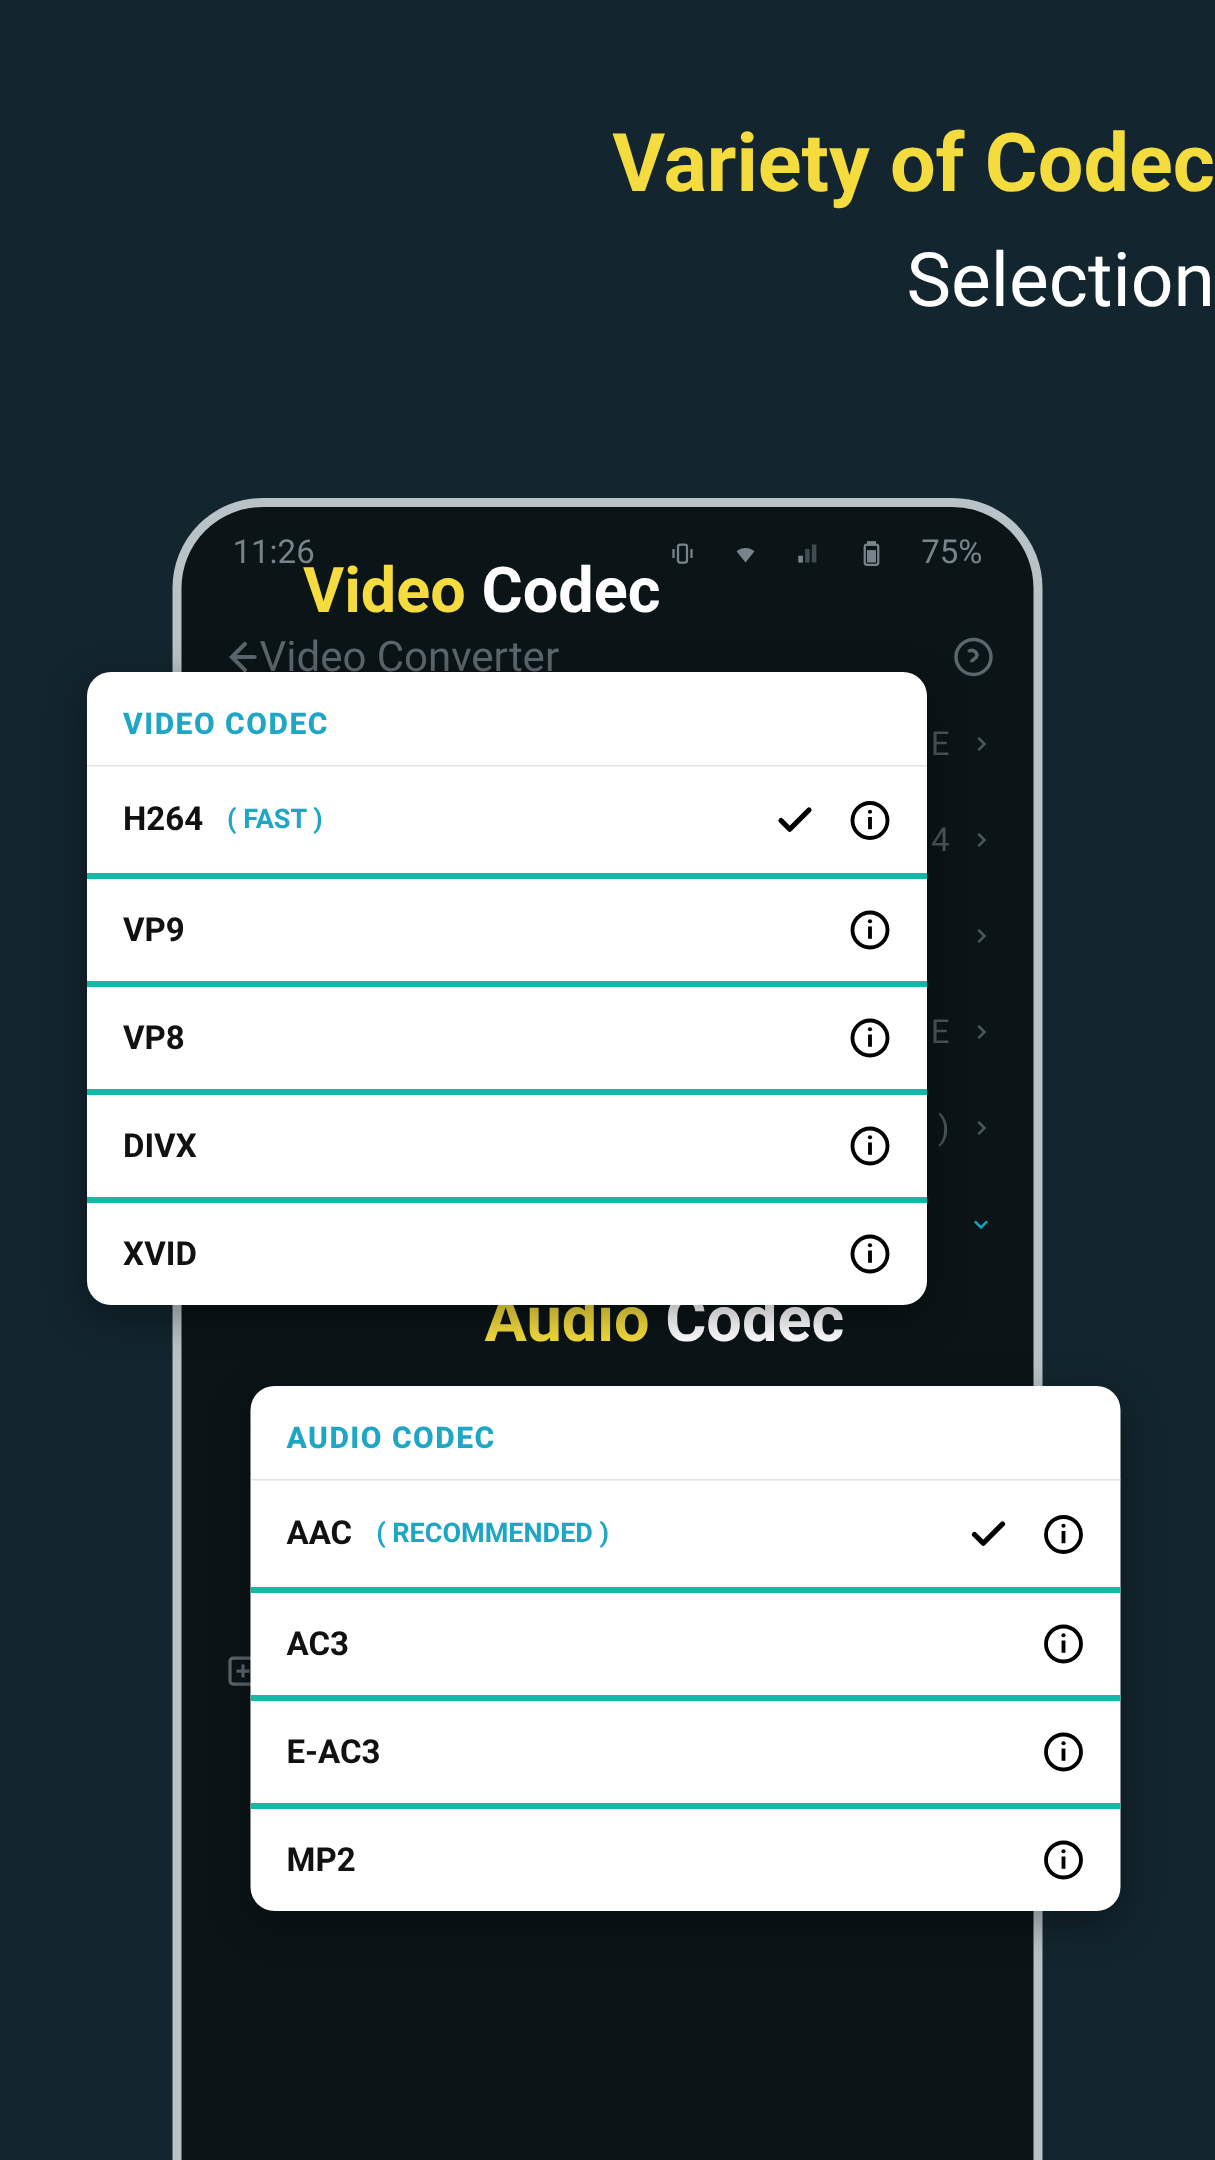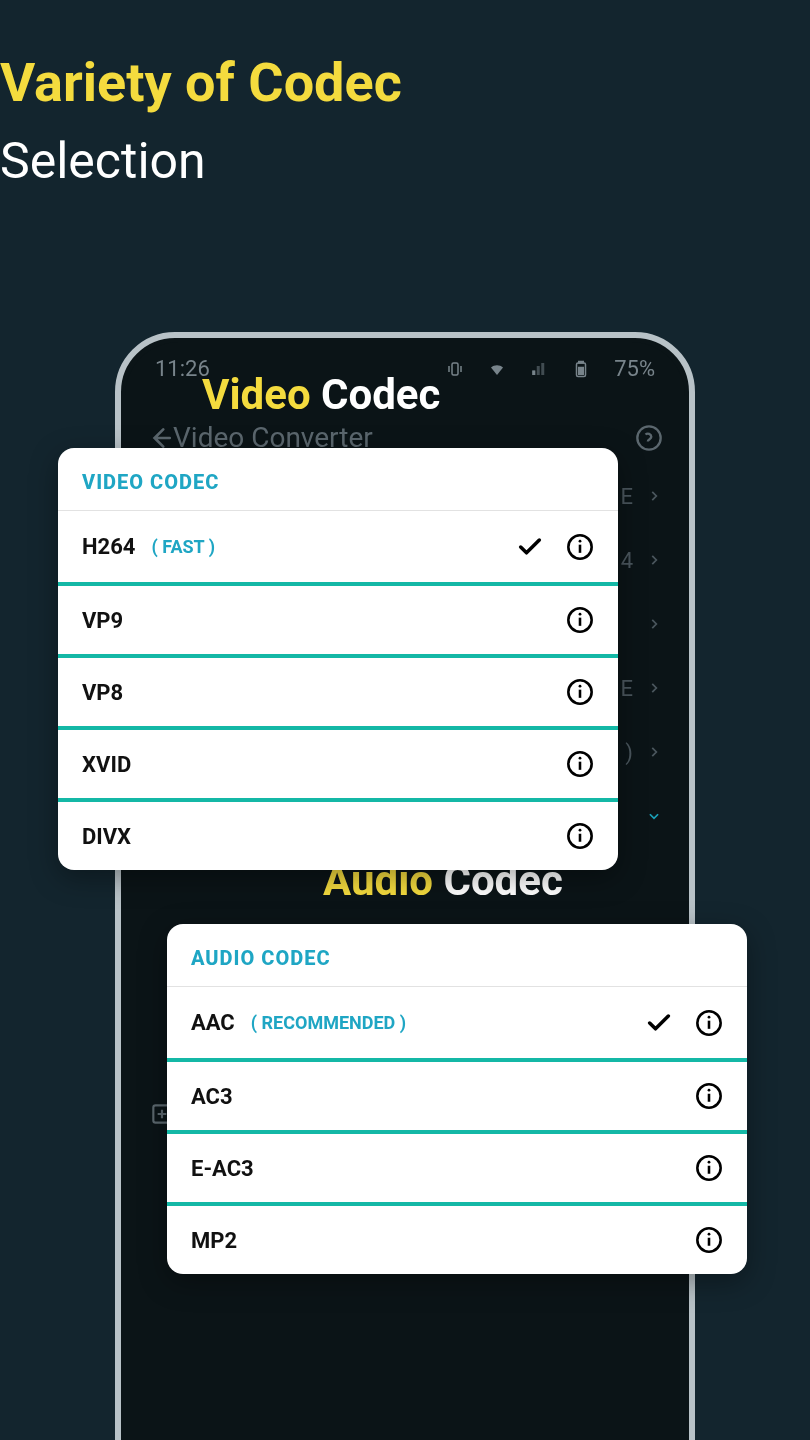--- a/index.html
+++ b/index.html
@@ -5,22 +5,22 @@
   * { margin: 0; padding: 0; box-sizing: border-box; }
   body {
     background: #13252e;
     width: 810px;
     height: 1440px;
     font-family: -apple-system, BlinkMacSystemFont, 'Segoe UI', Roboto, sans-serif;
     position: relative;
     overflow: hidden;
   }
   .headline {
-    text-align: left;
-    padding-top: 51px;
+    text-align: right;
+    padding-top: 78px;
   }
   .headline-top {
     color: #f4db3e;
     font-size: 54px;
     font-weight: 700;
   }
   .headline-bottom {
     color: #fff;
     font-size: 50px;
     font-weight: 400;
@@ -317,32 +317,32 @@
         <span class="opt-spacer"></span>
         <span class="info-icon">
           <svg viewBox="0 0 24 24" fill="none" stroke="#000" stroke-width="2.2">
             <circle cx="12" cy="12" r="10"></circle>
             <line x1="12" y1="10" x2="12" y2="17"></line>
             <circle cx="12" cy="7" r="1.2" fill="#000" stroke="none"></circle>
           </svg>
         </span>
       </div>
       <div class="option">
+        <span class="opt-name">DIVX</span>
+        <span class="opt-spacer"></span>
+        <span class="info-icon">
+          <svg viewBox="0 0 24 24" fill="none" stroke="#000" stroke-width="2.2">
+            <circle cx="12" cy="12" r="10"></circle>
+            <line x1="12" y1="10" x2="12" y2="17"></line>
+            <circle cx="12" cy="7" r="1.2" fill="#000" stroke="none"></circle>
+          </svg>
+        </span>
+      </div>
+      <div class="option">
         <span class="opt-name">XVID</span>
-        <span class="opt-spacer"></span>
-        <span class="info-icon">
-          <svg viewBox="0 0 24 24" fill="none" stroke="#000" stroke-width="2.2">
-            <circle cx="12" cy="12" r="10"></circle>
-            <line x1="12" y1="10" x2="12" y2="17"></line>
-            <circle cx="12" cy="7" r="1.2" fill="#000" stroke="none"></circle>
-          </svg>
-        </span>
-      </div>
-      <div class="option">
-        <span class="opt-name">DIVX</span>
         <span class="opt-spacer"></span>
         <span class="info-icon">
           <svg viewBox="0 0 24 24" fill="none" stroke="#000" stroke-width="2.2">
             <circle cx="12" cy="12" r="10"></circle>
             <line x1="12" y1="10" x2="12" y2="17"></line>
             <circle cx="12" cy="7" r="1.2" fill="#000" stroke="none"></circle>
           </svg>
         </span>
       </div>
     </div>

